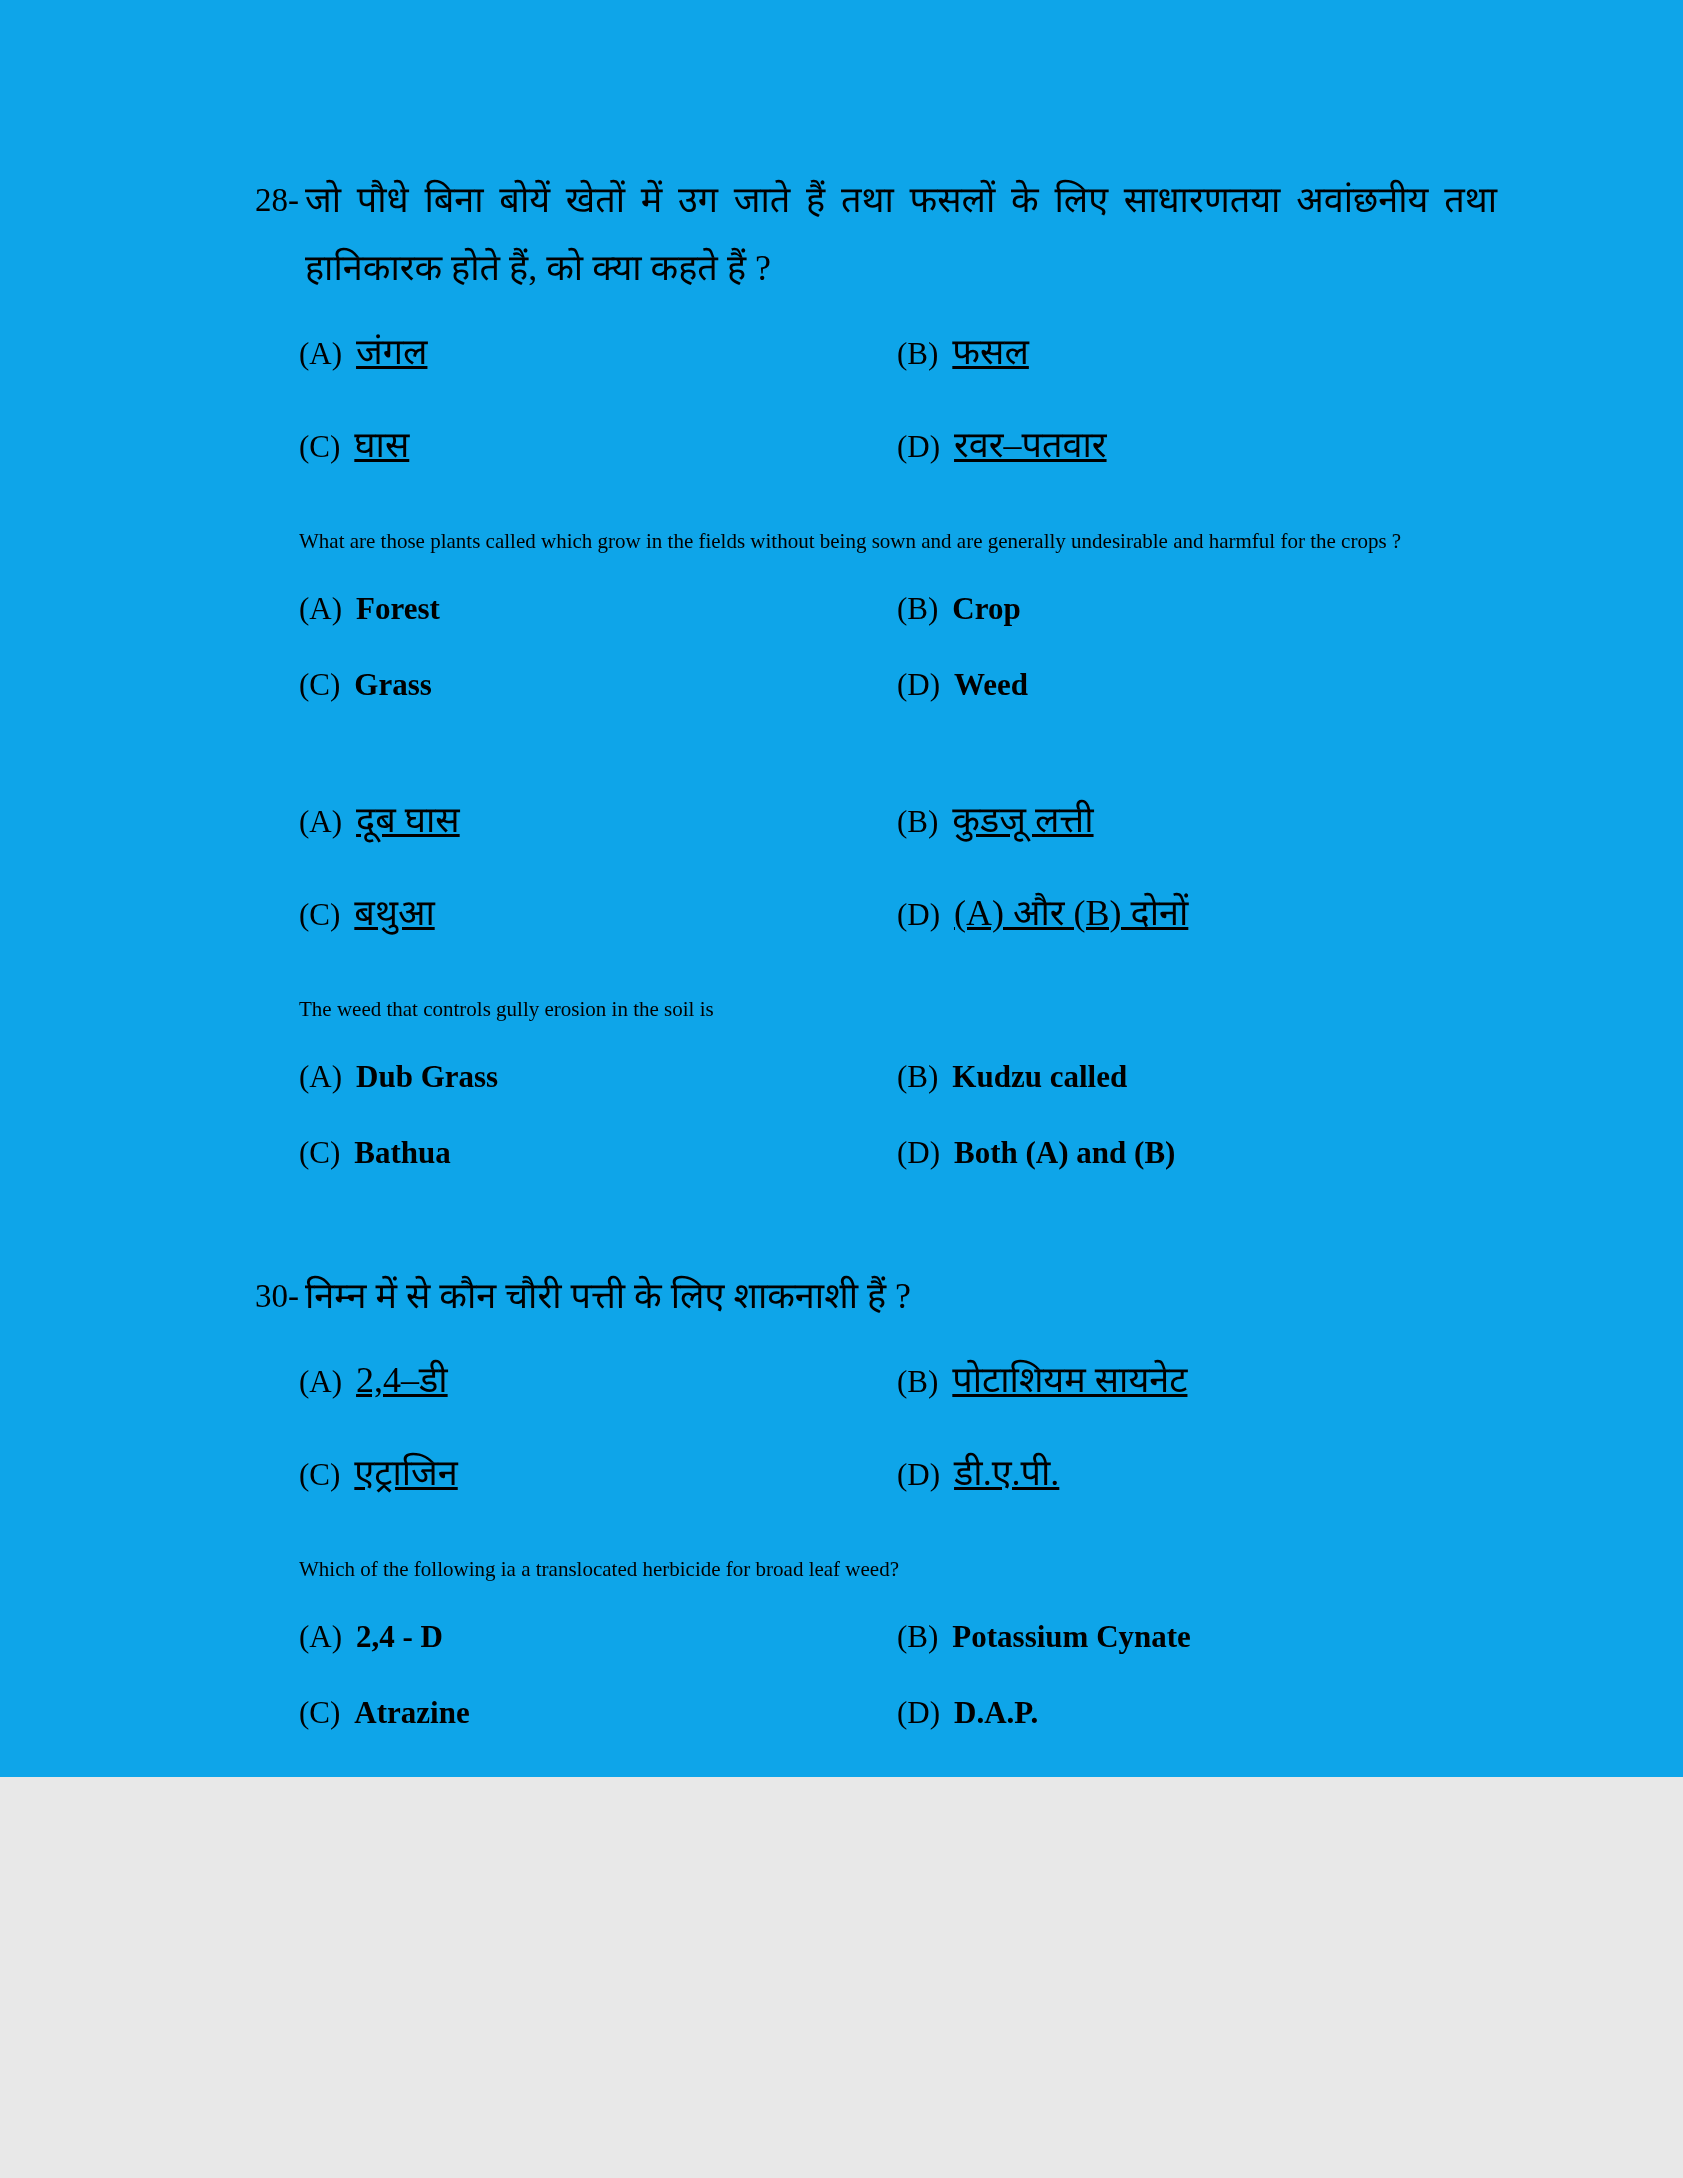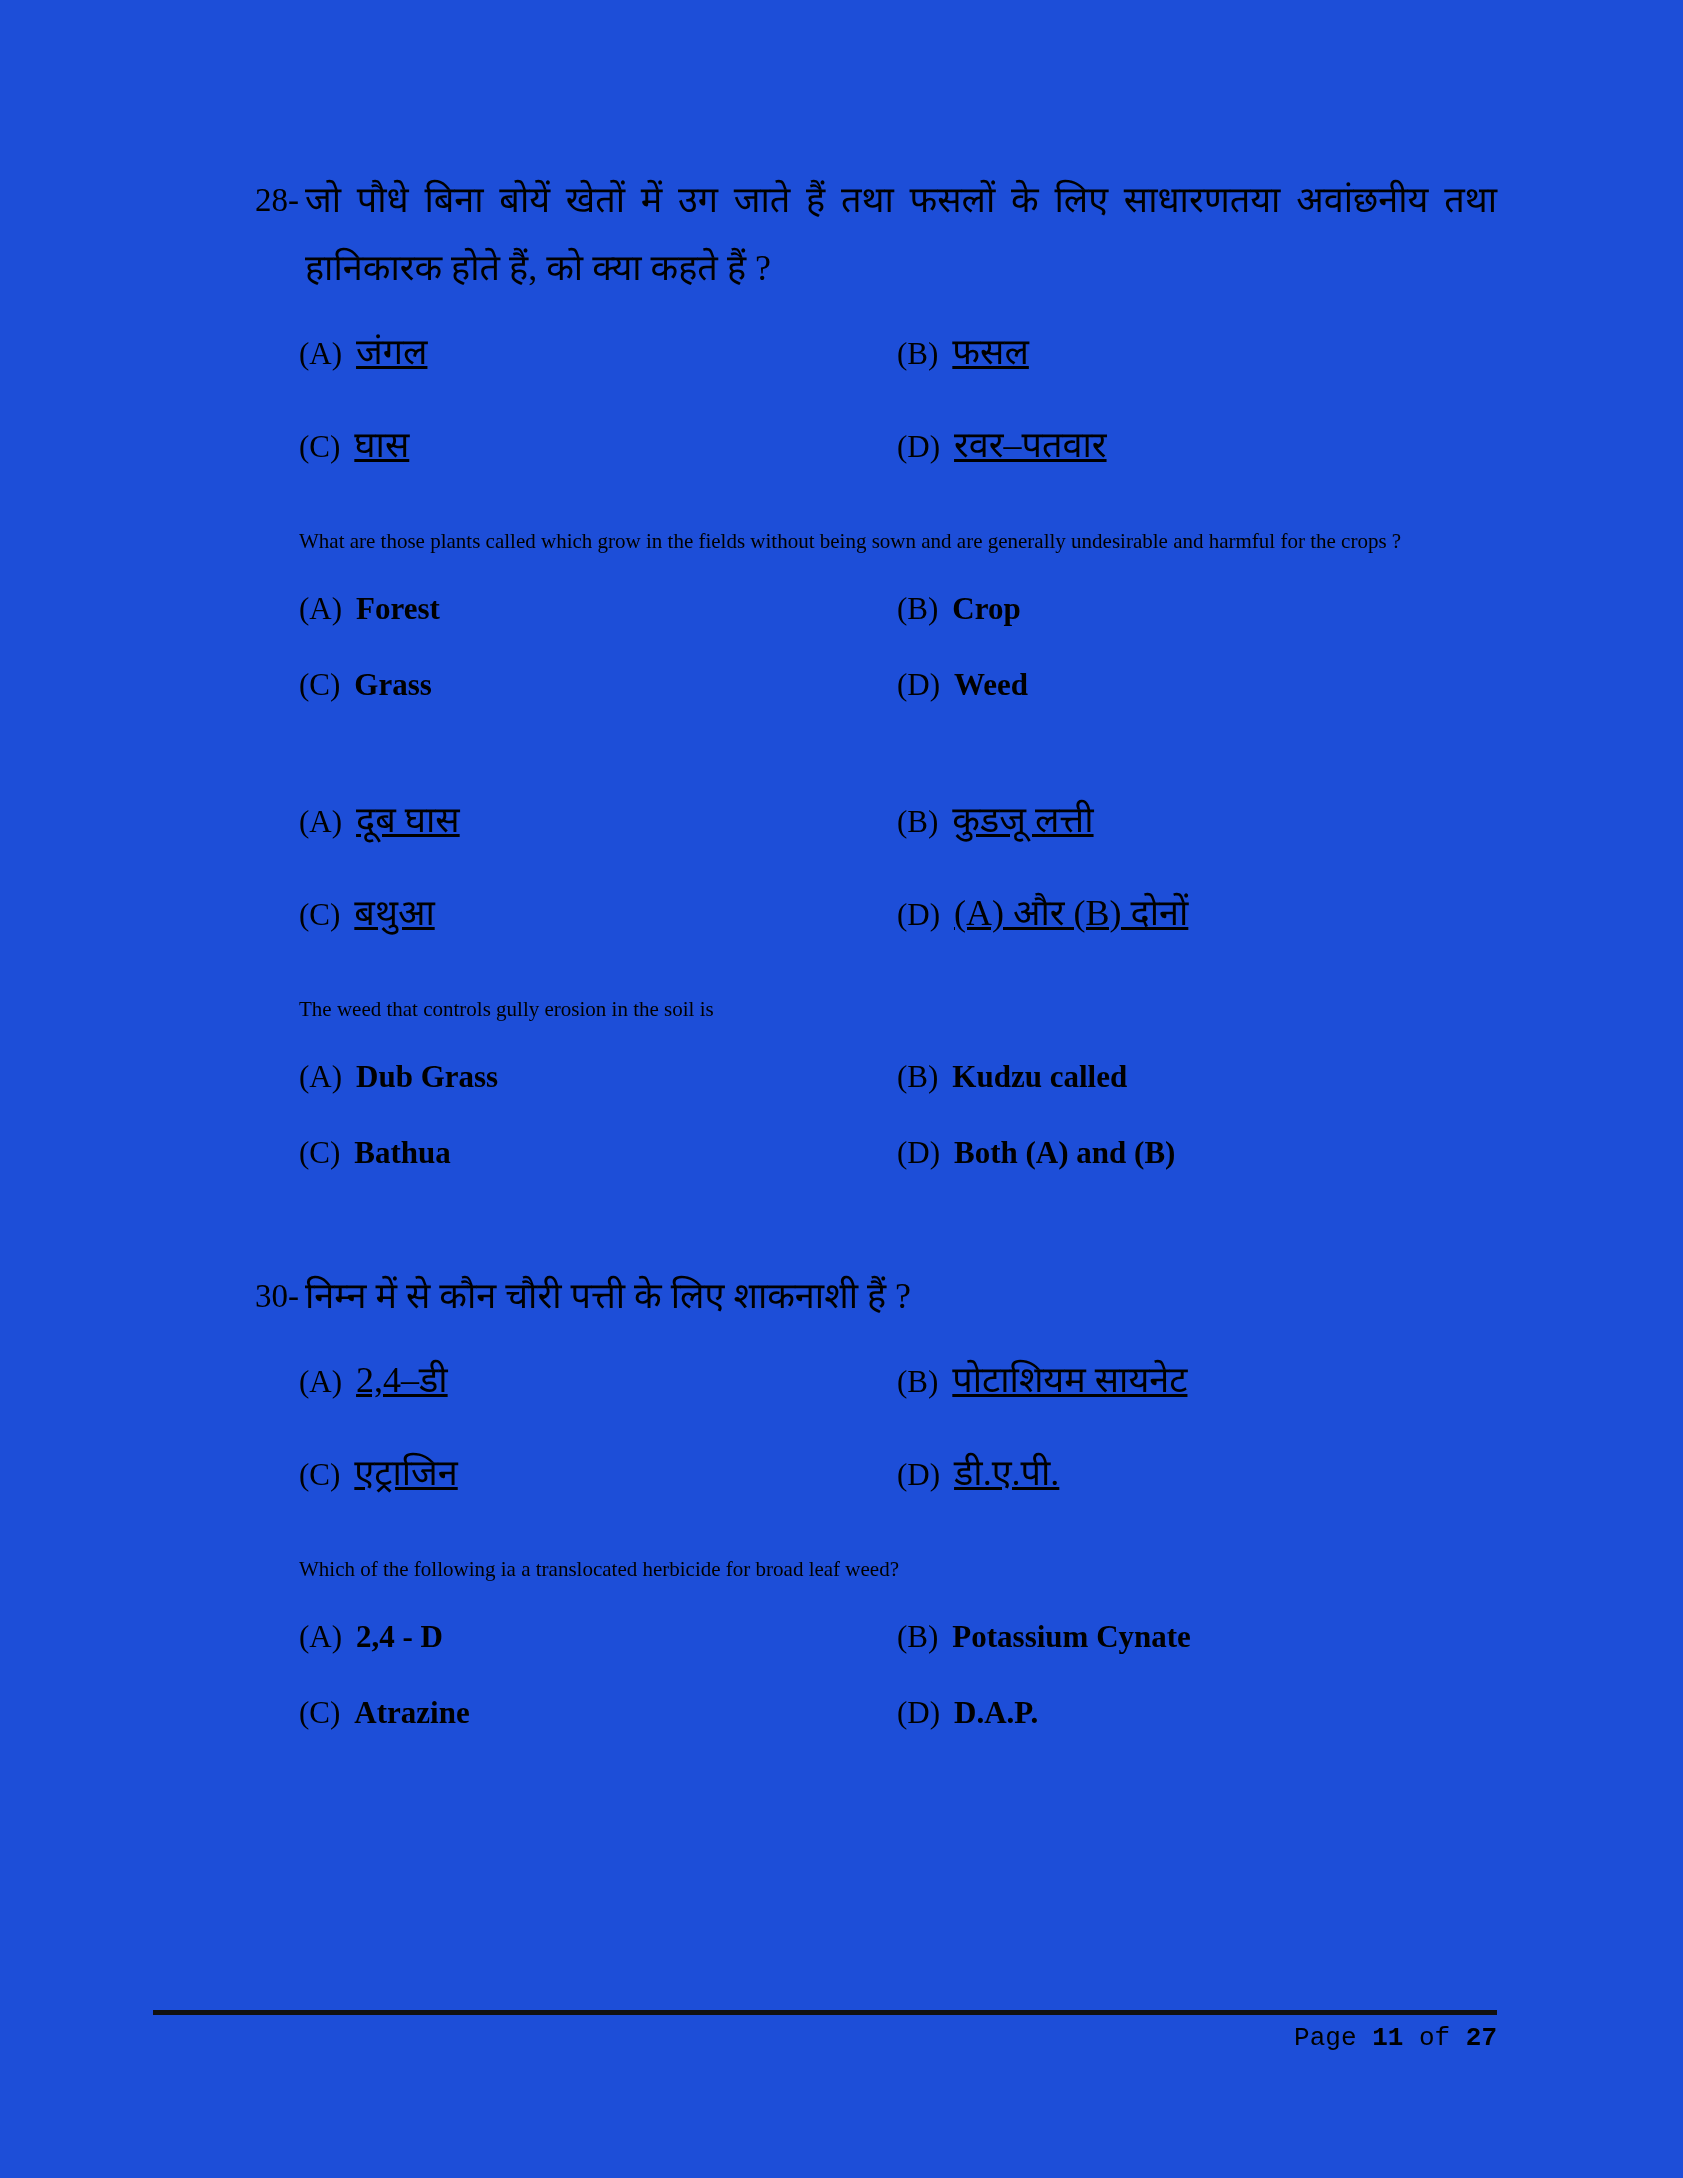--- a/index.html
+++ b/index.html
@@ -3,23 +3,23 @@
 <meta charset="utf-8">
 <style>
   html, body {
     margin: 0;
     padding: 0;
     background: #e8e8e8;
   }
   .page {
     position: relative;
     width: 1683px;
-    height: 2178px;
+    height: 1777px;
     margin: 0 auto;
-    background: #1d4ed8;
+    background: #0ea5e9;
     color: #000000;
     font-family: "Liberation Serif", serif;
     overflow: hidden;
   }
   .content {
     position: absolute;
     left: 255px;
     top: 166px;
     width: 1242px;
   }

